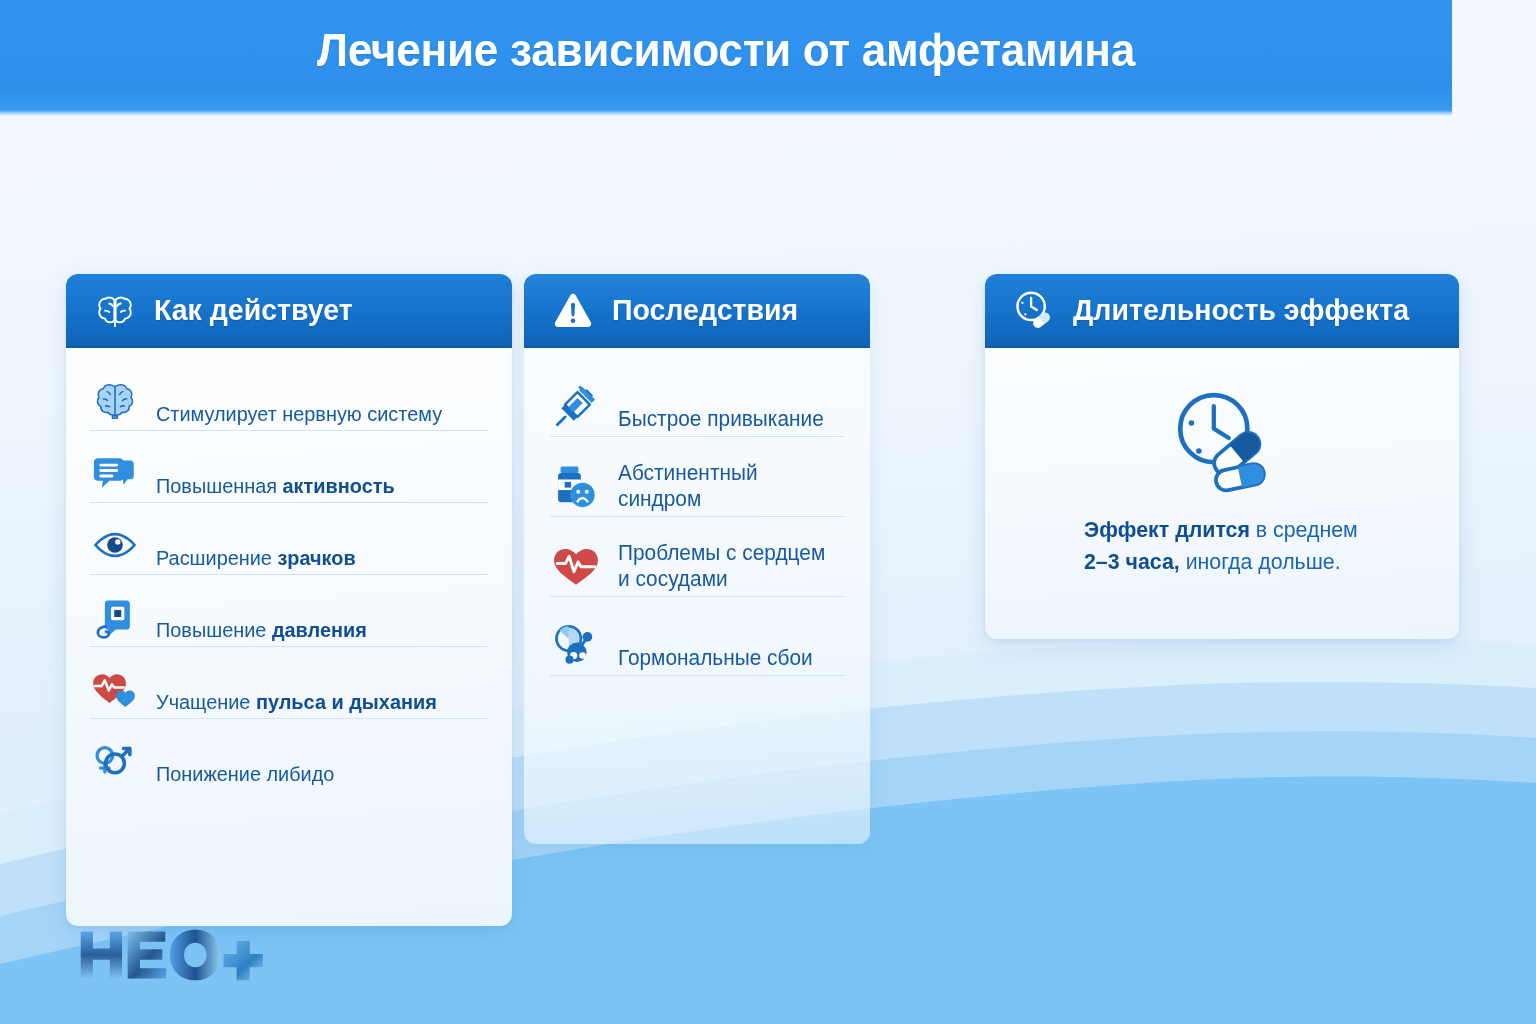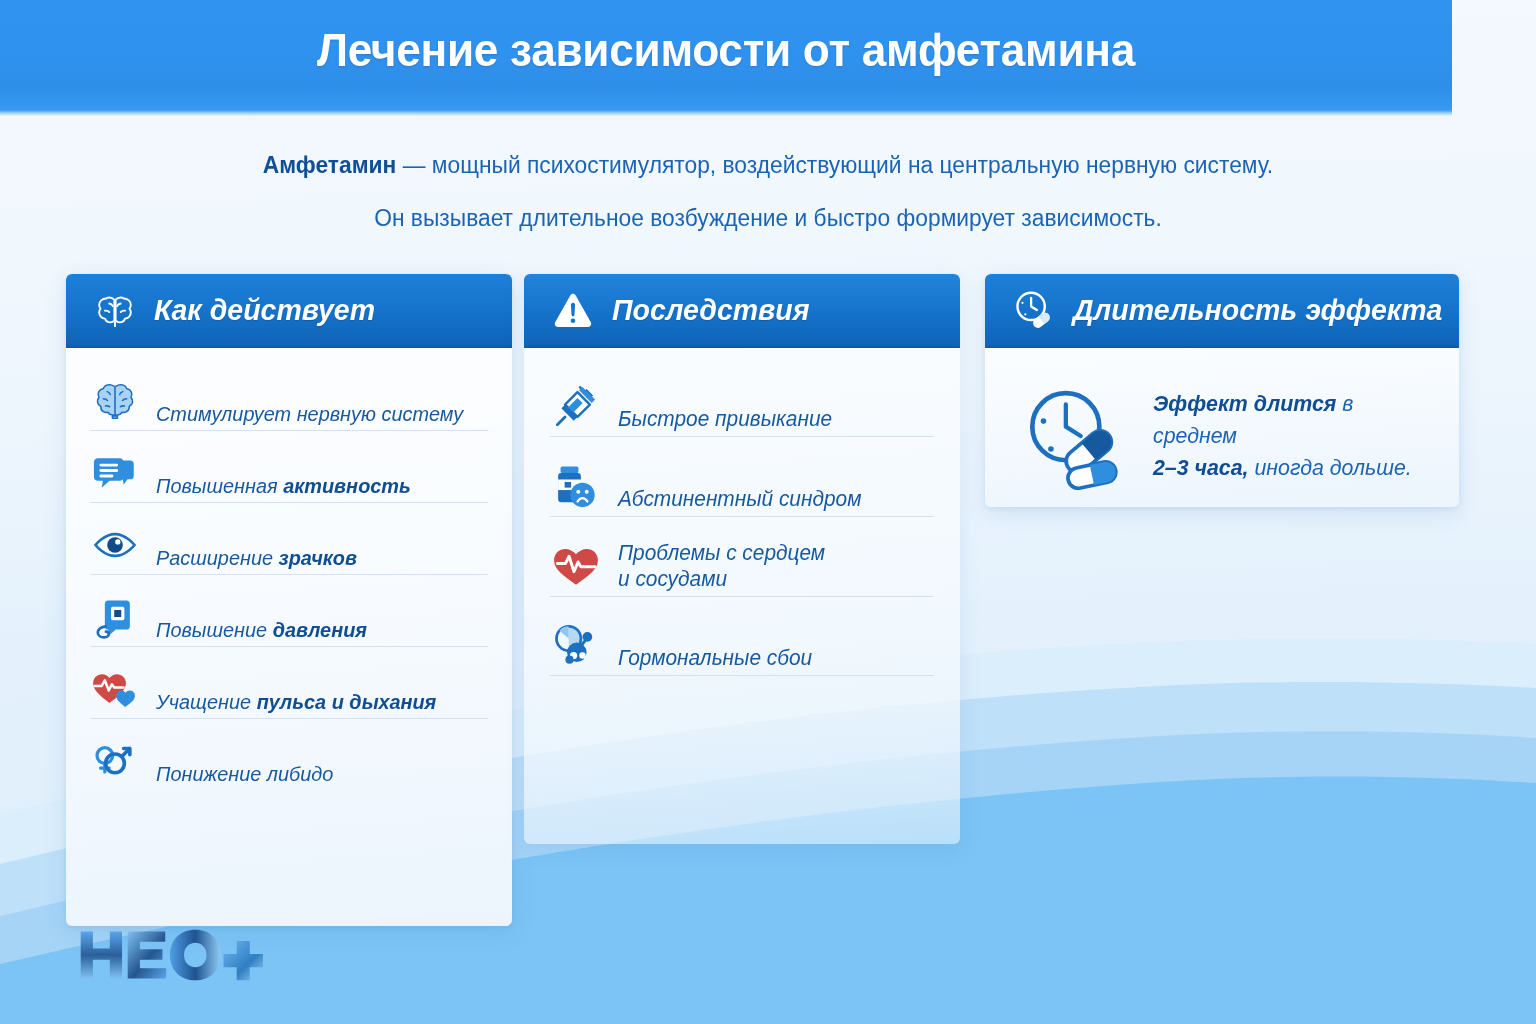--- a/index.html
+++ b/index.html
@@ -70,29 +70,28 @@
     white-space: nowrap;
   }
   .intro-line + .intro-line { margin-top: 18px; }
   .intro-line b { color: #0f4f96; font-weight: bold; }
 
   
   .cards { position: absolute; top: 274px; left: 0; width: 1536px; height: 680px; }
 
   .card {
     position: absolute;
-    border-radius: 6px;
+    border-radius: 12px;
     background: linear-gradient(176deg, #fdfeff 0%, #f9fcff 42%, #f2f8fe 72%, #ecf5fd 100%);
     box-shadow: 0 6px 22px rgba(70,130,200,0.16), 0 2px 5px rgba(70,130,200,0.10);
     overflow: hidden;
-    font-style: italic;
   }
   .card.c1 { left: 66px;  top: 0;  width: 446px; height: 652px; }
-  .card.c2 { left: 524px; top: 0;  width: 436px; height: 570px; background: linear-gradient(176deg, #fbfdff 0%, #f3f9fe 55%, rgba(236,246,253,0.55) 100%); box-shadow: 0 6px 20px rgba(70,130,200,0.13); }
-  .card.c3 { left: 985px; top: 0;  width: 474px; height: 233px; }
+  .card.c2 { left: 524px; top: 0;  width: 346px; height: 570px; background: linear-gradient(176deg, #fbfdff 0%, #f3f9fe 55%, rgba(236,246,253,0.55) 100%); box-shadow: 0 6px 20px rgba(70,130,200,0.13); }
+  .card.c3 { left: 985px; top: 0;  width: 474px; height: 365px; }
 
   .card-head {
     height: 74px;
     display: flex;
     align-items: center;
     padding-left: 26px;
     gap: 16px;
     background: linear-gradient(180deg, #1f7fd6 0%, #1573cb 52%, #0f63b6 100%);
     border-bottom: 2px solid #0c5aa8;
   }
@@ -141,20 +140,21 @@
   .card.c2 .row .row-icon { width: 52px; height: 52px; flex: 0 0 52px; }
   .card.c2 .card-body { padding: 8px 26px 20px 26px; }
   .card.c2 .row:last-child { border-bottom: 1px solid #cfe3f6; }
 
   
   .c3-body {
     display: flex;
     align-items: center;
     gap: 20px;
     padding: 34px 30px 34px 36px;
+    flex-direction: column;
   }
   .c3-body .clock-pills { width: 112px; height: 108px; flex: 0 0 112px; }
   .c3-text { font-size: 22px; color: #1b64b5; line-height: 1.45; transform: scaleX(0.97); transform-origin: left center; }
   .c3-text b { font-weight: bold; color: #0f4e92; }
 
   
   .logo {
     position: absolute;
     left: 74px;
     bottom: 38px;
@@ -173,26 +173,20 @@
       <path d="M0,300 C380,208 760,142 1160,122 C1300,115 1430,118 1536,124 L1536,460 L0,460 Z" fill="#bfe0f9"></path>
       <path d="M0,352 C380,262 760,196 1160,172 C1300,164 1430,167 1536,174 L1536,460 L0,460 Z" fill="#a5d4f7"></path>
       <path d="M0,400 C380,312 760,244 1160,218 C1300,209 1430,212 1536,219 L1536,460 L0,460 Z" fill="#7cc4f5"></path>
     </svg>
   </div>
 
   <div class="header-bar">
     <div class="header-title">Лечение зависимости от амфетамина</div>
   </div>
 
-  <div class="intro">
-    <div class="intro-line">
-      <b>Амфетамин</b><span> — мощный психостимулятор, воздействующий на центральную нервную систему.</span>
-    </div>
-    <div class="intro-line">Он вызывает длительное возбуждение и быстро формирует зависимость.</div>
-  </div>
 
   <div class="cards">
 
     <div class="card c1">
       <div class="card-head">
         <svg class="head-icon" viewBox="0 0 64 64" fill="none" stroke="#ffffff" stroke-width="2.6" stroke-linecap="round" stroke-linejoin="round">
           <path d="M20 16c-6 0-10 4-10 9 0 2 .7 3.8 1.9 5.2C10.6 31.7 10 33.6 10 35.5c0 4.6 3.6 8.3 8.1 8.5 1 3 3.9 5.2 7.4 5.2 2.2 0 4.2-.9 5.6-2.3V17.8C29.7 15.9 27.1 14.6 24 14.6c-1.4 0-2.8.3-4 .8z"></path>
           <path d="M44 16c6 0 10 4 10 9 0 2-.7 3.8-1.9 5.2 1.3 1.5 1.9 3.4 1.9 5.3 0 4.6-3.6 8.3-8.1 8.5-1 3-3.9 5.2-7.4 5.2-2.2 0-4.2-.9-5.6-2.3V17.8c1.4-1.9 4-3.2 7.1-3.2 1.4 0 2.8.3 4 .8z"></path>
           <path d="M24 23c2.5.4 4.3 1.8 5 3.6M40 23c-2.5.4-4.3 1.8-5 3.6M18 33c2.5-.3 4.6.4 6 1.8M46 33c-2.5-.3-4.6.4-6 1.8"></path>
           <path d="M32 49v5.5"></path>

